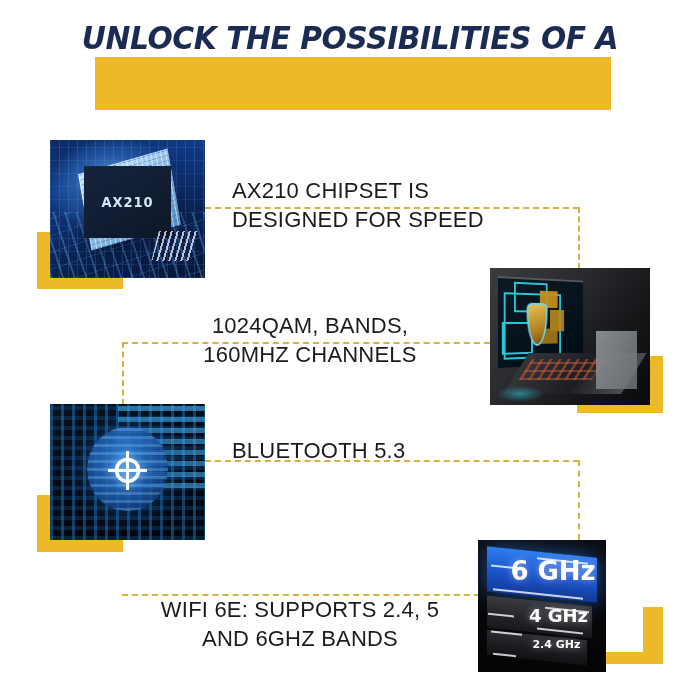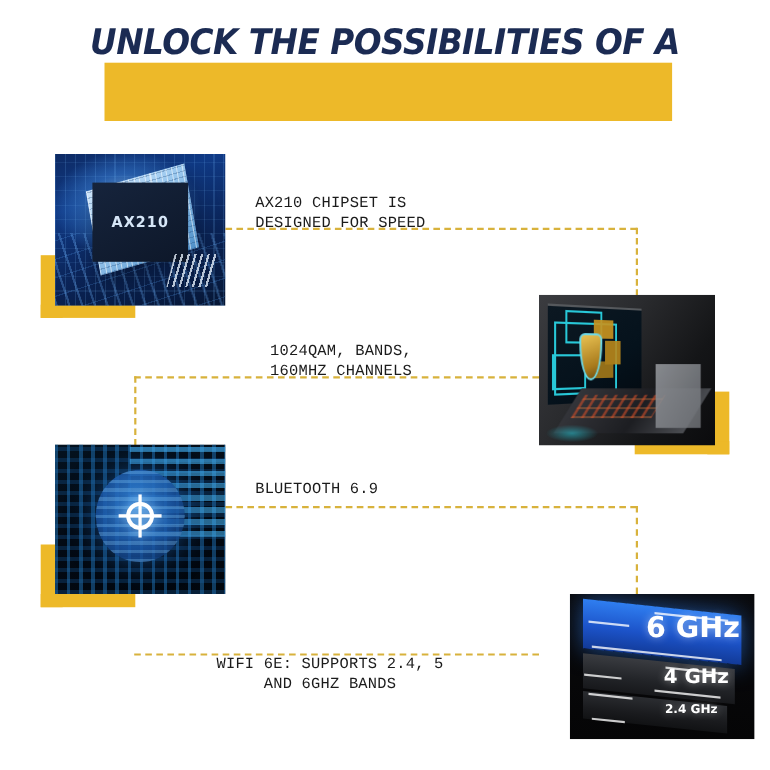--- a/index.html
+++ b/index.html
@@ -204,22 +204,22 @@
     white-space:nowrap;
   }
   .gz-lbl-6{right:8%;top:12%;font-size:26px;}
   .gz-lbl-5{right:14%;top:49%;font-size:18px;}
   .gz-lbl-24{right:20%;top:74%;font-size:11px;}
   .gz-streak{position:absolute;height:2px;background:rgba(255,255,255,.78);transform:skewY(6deg);}
 
   
   .ftxt{
     position:absolute;
-    font-family:Liberation Mono, monospace;
-    font-size:14px;line-height:1.32;
+    font-family:Liberation Sans, sans-serif;
+    font-size:22px;line-height:1.32;
     color:#1b1b1b;
     text-align:center;
     white-space:pre-line;
     letter-spacing:.2px;
   }
 </style>
 </head>
 <body>
 
 <div id="stage">
@@ -282,25 +282,25 @@
   <div class="photo" style="left:50px;top:404px;width:155px;height:136px;">
     <div class="bt-bg">
       <div class="bt-rain"></div>
       <div class="bt-rain2"></div>
       <div class="bt-oval">
           <div class="bt-oval-grid"></div>
         </div>
       <div class="bt-glyph">⌖</div>
     </div>
   </div>
-  <div class="ftxt" style="left:232px;top:436px;width:260px;text-align:left;">BLUETOOTH 6.9</div>
+  <div class="ftxt" style="left:232px;top:436px;width:260px;text-align:left;">BLUETOOTH 5.3</div>
 
   <div class="acc" style="left:643px;top:607px;width:20px;height:57px;"></div>
   <div class="acc" style="left:577px;top:652px;width:86px;height:12px;"></div>
-  <div class="photo" style="left:518px;top:540px;width:168px;height:132px;">
+  <div class="photo" style="left:478px;top:540px;width:128px;height:132px;">
     <div class="gz-bg">
       <div class="gz-slab gz-6"></div>
       <div class="gz-slab gz-5"></div>
       <div class="gz-slab gz-24"></div>
       <div class="gz-streak" style="left:10%;top:20%;width:22%;"></div>
       <div class="gz-streak" style="left:46%;top:15%;width:40%;"></div>
       <div class="gz-streak" style="left:12%;top:40%;width:70%;"></div>
       <div class="gz-streak" style="left:8%;top:56%;width:20%;"></div>
       <div class="gz-streak" style="left:52%;top:52%;width:34%;"></div>
       <div class="gz-streak" style="left:10%;top:70%;width:24%;"></div>

